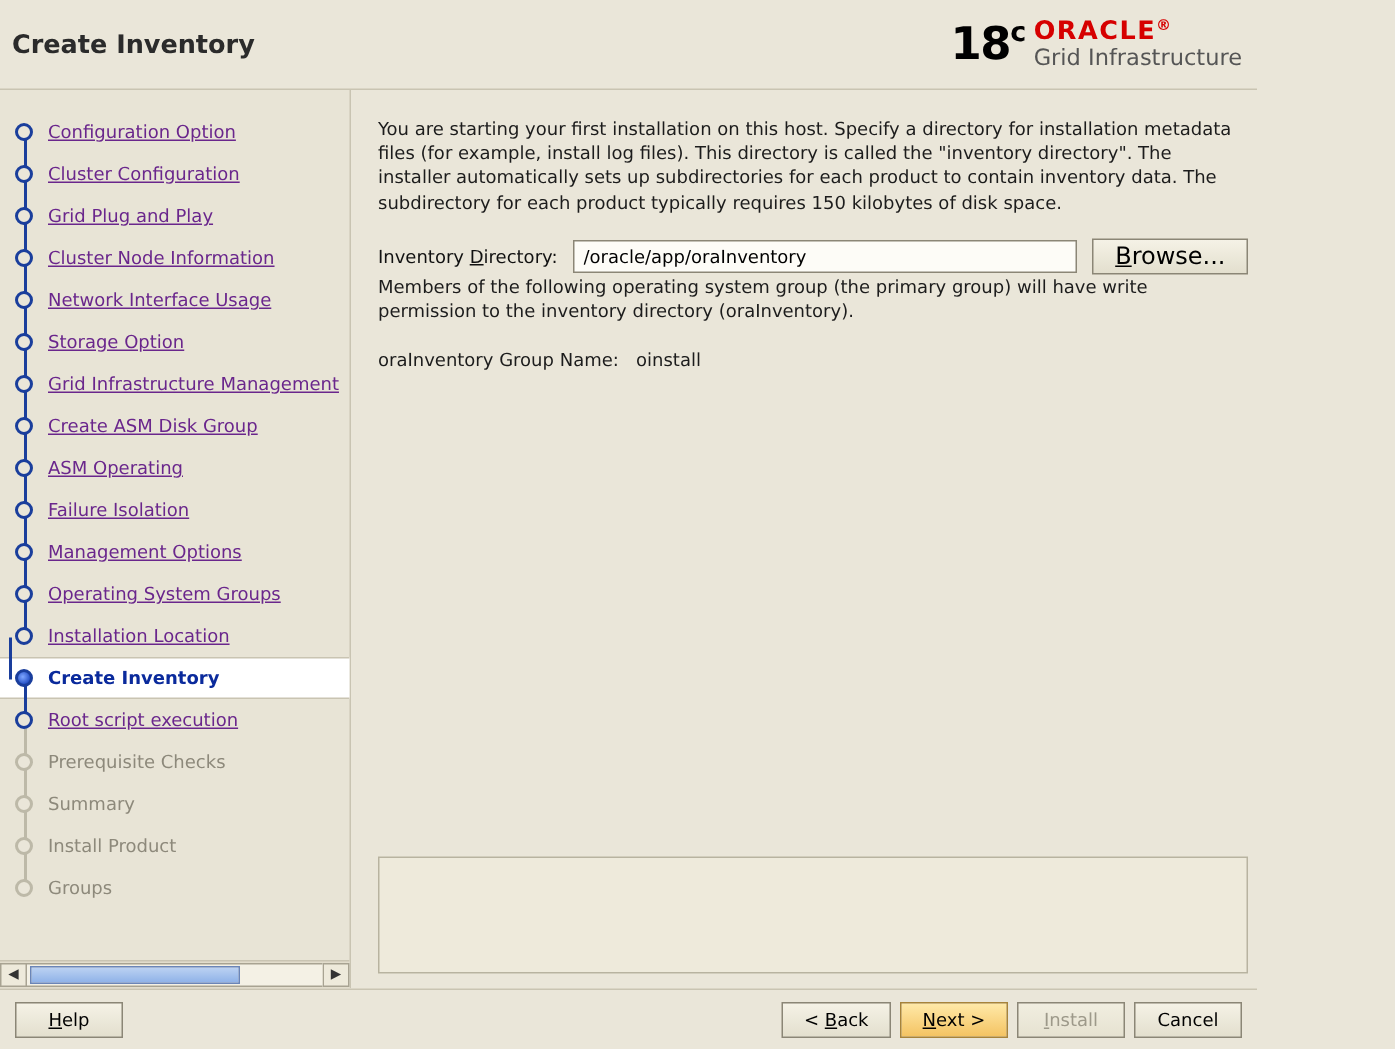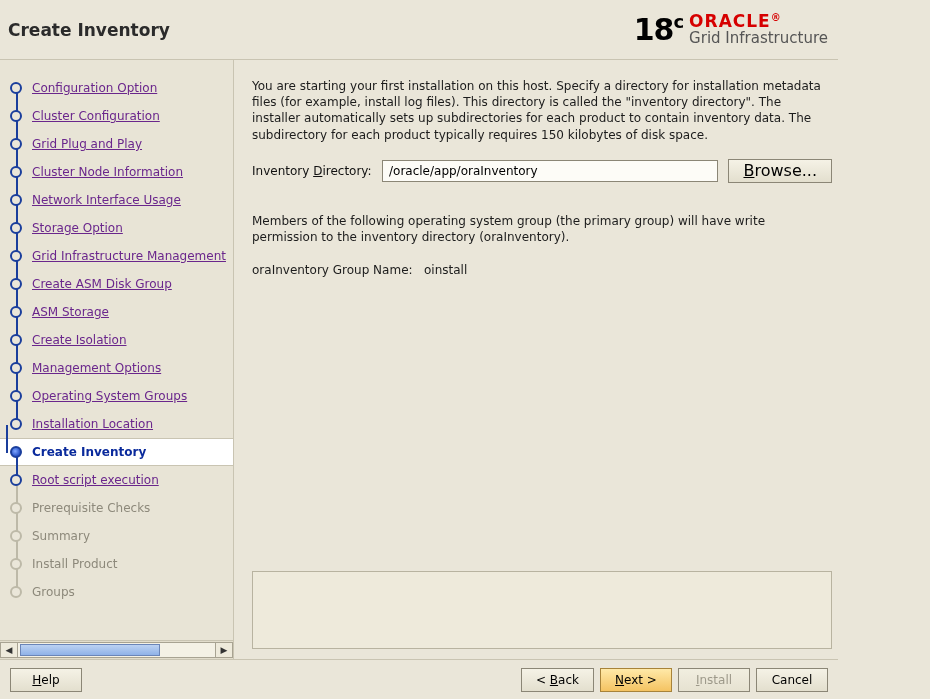--- a/index.html
+++ b/index.html
@@ -161,21 +161,20 @@
     padding:18px 6px 10px 18px;
     box-sizing:border-box;
   }
   .intro{
     color:#1c1c1c;
     line-height:1.35;
     margin-bottom:16px;
   }
   .form-row{
     display:flex;align-items:center;
-    margin-bottom:30px;
   }
   .form-label{
     width:130px;
     color:#111;
   }
   .form-label .mn{text-decoration:underline;}
   .text-input{
     flex:1 1 auto;
     height:22px;
     border:1px solid #8b8676;
@@ -289,25 +288,25 @@
             <li>
               <span class="step-bullet"></span>
               <span class="step-label">Grid Infrastructure Management</span>
             </li>
             <li>
               <span class="step-bullet"></span>
               <span class="step-label">Create ASM Disk Group</span>
             </li>
             <li>
               <span class="step-bullet"></span>
-              <span class="step-label">ASM Storage</span>
-            </li>
-            <li>
-              <span class="step-bullet"></span>
-              <span class="step-label">Create Isolation</span>
+              <span class="step-label">ASM Operating</span>
+            </li>
+            <li>
+              <span class="step-bullet"></span>
+              <span class="step-label">Failure Isolation</span>
             </li>
             <li>
               <span class="step-bullet"></span>
               <span class="step-label">Management Options</span>
             </li>
             <li>
               <span class="step-bullet"></span>
               <span class="step-label">Operating System Groups</span>
             </li>
             <li>

